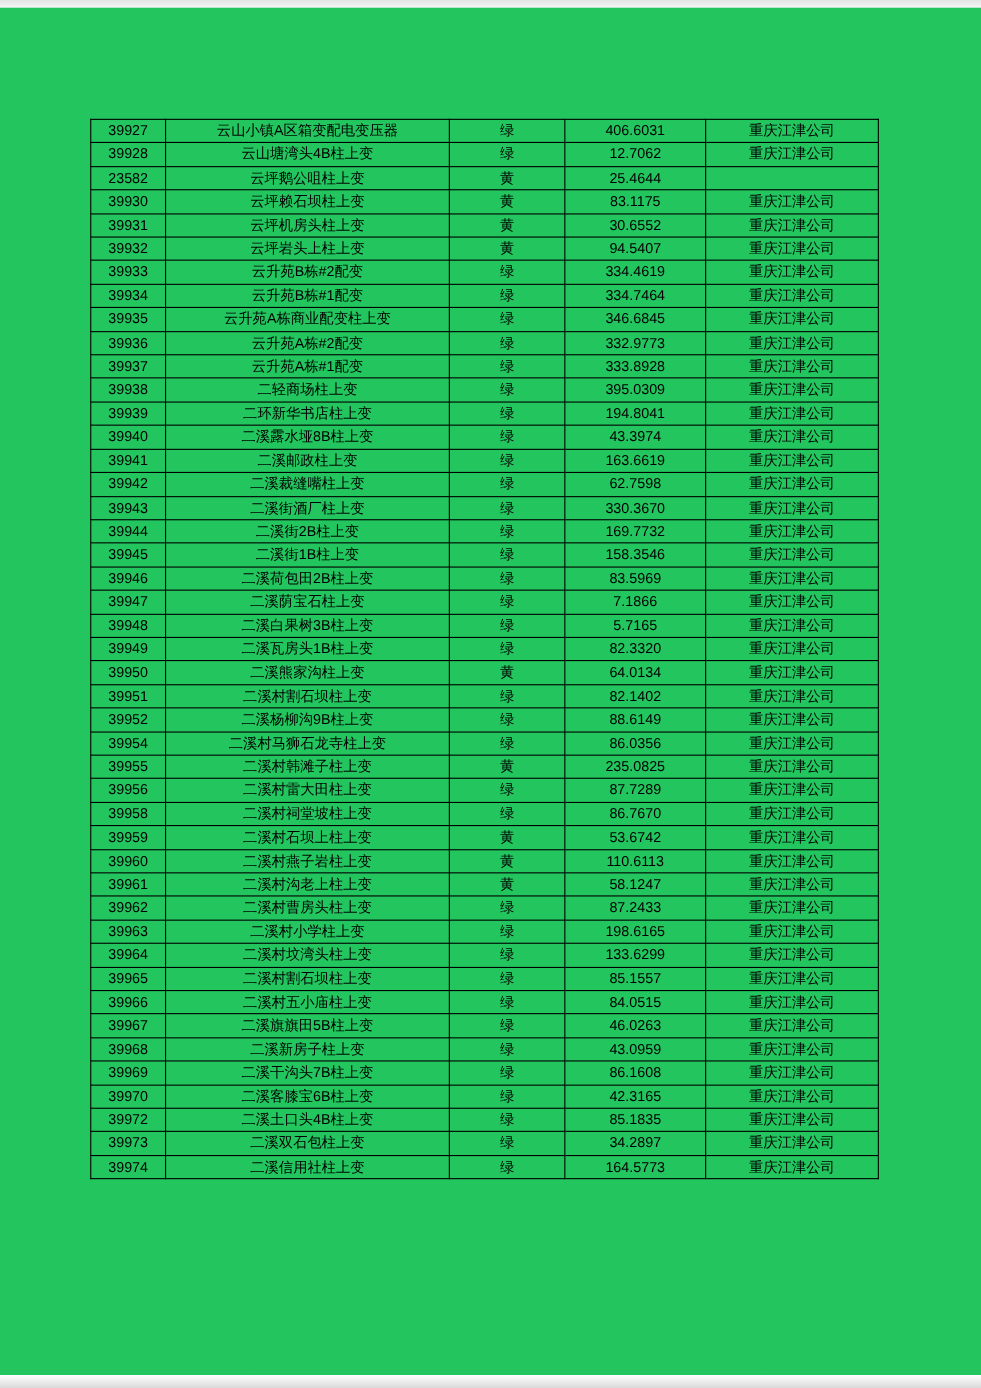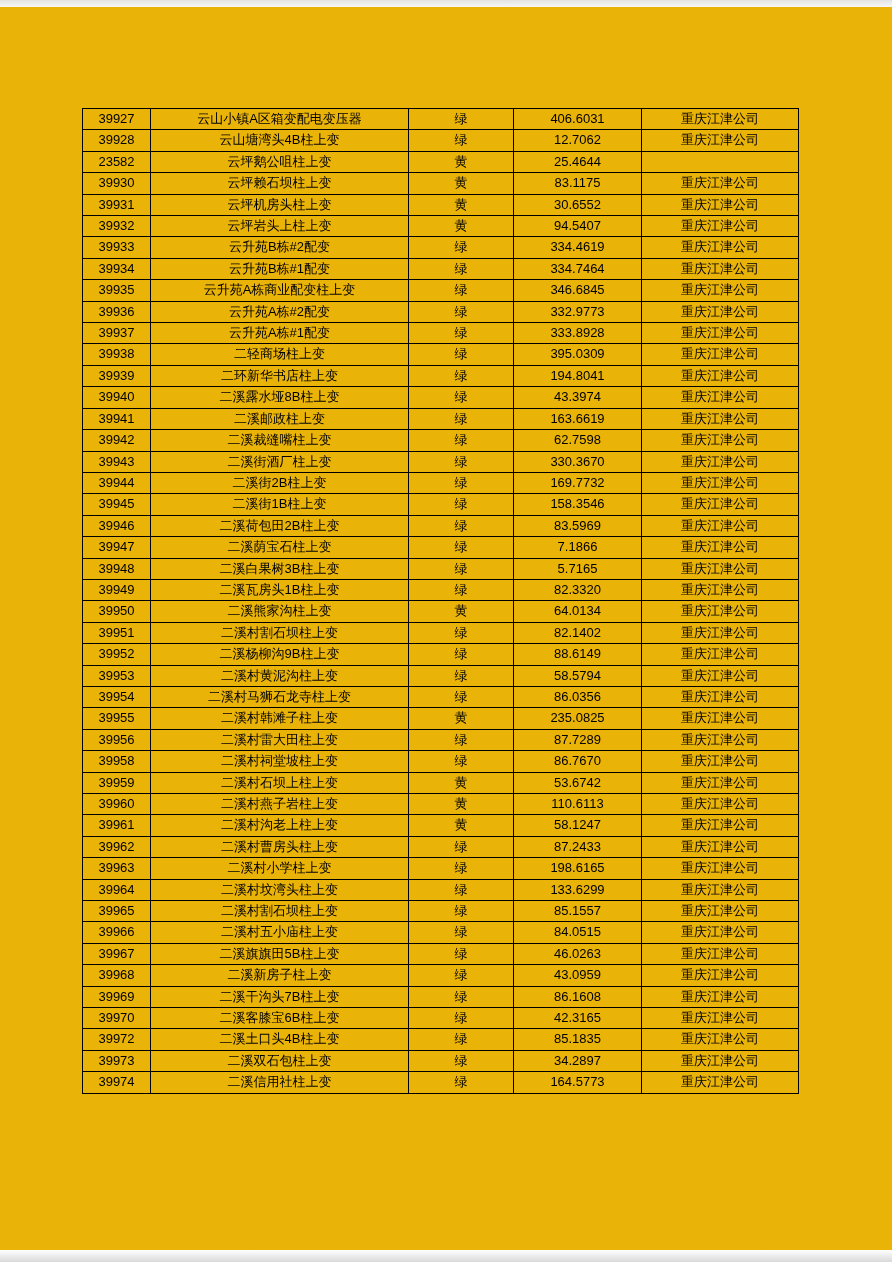--- a/index.html
+++ b/index.html
@@ -5,21 +5,21 @@
   html, body {
     margin: 0;
     padding: 0;
     background: #ffffff;
     font-family: "Liberation Sans", "DejaVu Sans", sans-serif;
   }
   .page {
     position: relative;
     width: 892px;
     height: 1262px;
-    background: #eab308;
+    background: #22c55e;
     overflow: hidden;
   }
   .edge-top {
     position: absolute;
     left: 0; top: 0;
     width: 100%; height: 7px;
     background: linear-gradient(#e3e3e3, #f7f7f7);
   }
   .edge-bottom {
     position: absolute;
@@ -247,27 +247,20 @@
             <td>重庆江津公司</td>
           </tr>
           <tr>
             <td>39952</td>
             <td>二溪杨柳沟9B柱上变</td>
             <td>绿</td>
             <td>88.6149</td>
             <td>重庆江津公司</td>
           </tr>
           <tr>
-            <td>39953</td>
-            <td>二溪村黄泥沟柱上变</td>
-            <td>绿</td>
-            <td>58.5794</td>
-            <td>重庆江津公司</td>
-          </tr>
-          <tr>
             <td>39954</td>
             <td>二溪村马狮石龙寺柱上变</td>
             <td>绿</td>
             <td>86.0356</td>
             <td>重庆江津公司</td>
           </tr>
           <tr>
             <td>39955</td>
             <td>二溪村韩滩子柱上变</td>
             <td>黄</td>

